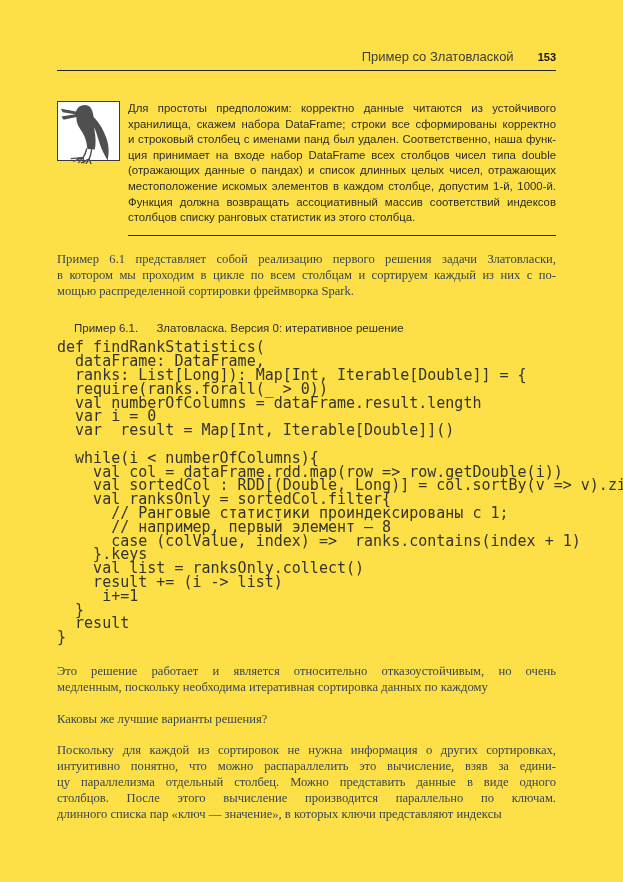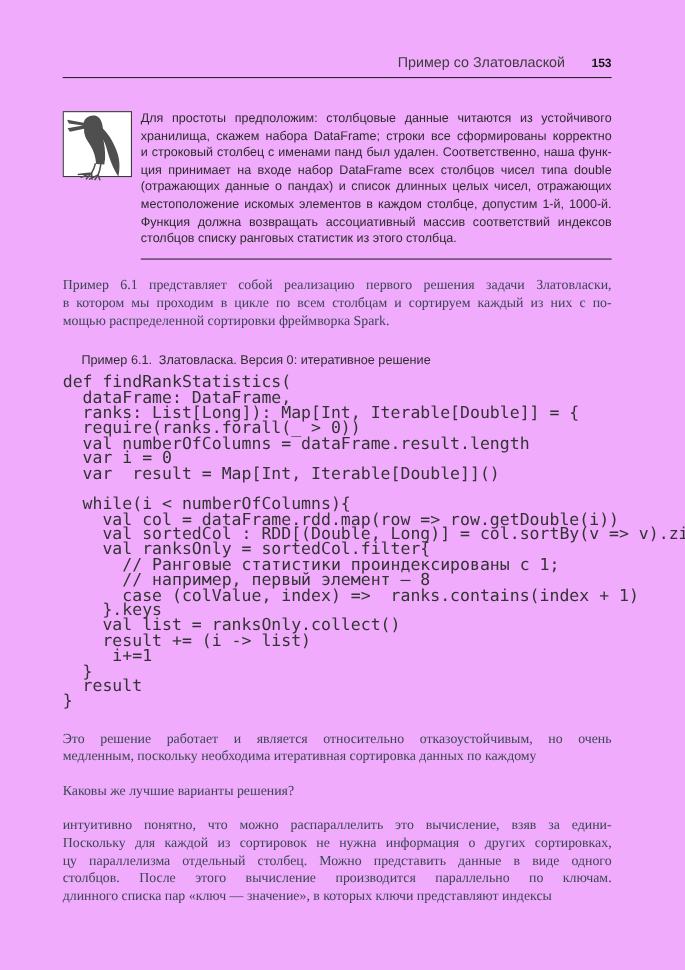--- a/index.html
+++ b/index.html
@@ -1,20 +1,20 @@
 <!DOCTYPE html>
 <html lang="ru"><head>
 <meta charset="utf-8">
 <style>
   html,body { margin:0; padding:0; background:#e9e9e9; }
   .page {
     position:relative;
     width:623px; height:882px;
     margin:0 auto;
-    background:#f0abfc;
+    background:#fde047;
     box-sizing:border-box;
     padding:49px 67px 0 57px;
     overflow:hidden;
     font-family:"Liberation Sans", sans-serif;
   }
   
   .header {
     display:flex; justify-content:flex-end; align-items:baseline; gap:24px;
     border-bottom:1.5px solid #262626;
     padding-bottom:6px;
@@ -48,21 +48,21 @@
     font-size:12.6px; line-height:16.2px; color:#394653;
   }
   .intro      { margin-top:15px; }
   .after-code { margin-top:18px; }
   .question   { margin-top:16px; }
   .closing    { margin-top:14px; }
 
   
   .listing-caption { margin-top:23px; font-size:11.5px; color:#2e2e2e; }
   .caption-label { font-weight:normal;margin-left:17px; }
-  .caption-text  { margin-left:3px;text-align:right; }
+  .caption-text  { margin-left:15px;text-align:right; }
   .code {
     margin-top:7px;
     font-family:"DejaVu Sans Mono","Liberation Mono",monospace;
     font-size:15px; line-height:13.8px; color:#333333;
   }
   .code > .line { white-space:pre; min-height:13.8px; }
 </style>
 </head>
 <body>
 
@@ -96,21 +96,21 @@
         </g>
         <g fill="none" stroke="#4f4f4f" stroke-width="1.4" stroke-linecap="round">
           <path d="M28.6,47 C28,50 26.8,52.8 25.2,55.4"></path>
           <path d="M25.2,55.4 L15.8,59.2 M25.2,55.4 L20.6,60.6 M25.2,55.4 L25.8,60.8 M25.2,55.4 L13.2,56.6"></path>
           <path d="M33.6,47.6 C33.2,50.8 32.4,54 31.2,57"></path>
           <path d="M31.2,57 L23.4,60.8 M31.2,57 L28.2,61.4 M31.2,57 L32.8,61.6"></path>
         </g>
       </svg>
     </div>
     <div class="note-text jlines">
-        <div class="line">Для простоты предположим: столбцовые данные читаются из устойчивого</div>
+        <div class="line">Для простоты предположим: корректно данные читаются из устойчивого</div>
         <div class="line">хранилища, скажем набора DataFrame; строки все сформированы корректно</div>
         <div class="line">и строковый столбец с именами панд был удален. Соответственно, наша функ-</div>
         <div class="line">ция принимает на входе набор DataFrame всех столбцов чисел типа double</div>
         <div class="line">(отражающих данные о пандах) и список длинных целых чисел, отражающих</div>
         <div class="line">местоположение искомых элементов в каждом столбце, допустим 1-й, 1000-й.</div>
         <div class="line">Функция должна возвращать ассоциативный массив соответствий индексов</div>
         <div class="line">столбцов списку ранговых статистик из этого столбца.</div>
       </div>
   </div>
 
@@ -153,20 +153,20 @@
   <div class="serif jlines after-code">
       <div class="line">Это решение работает и является относительно отказоустойчивым, но очень</div>
       <div class="line">медленным, поскольку необходима итеративная сортировка данных по каждому</div>
     </div>
 
   <div class="serif jlines question">
       <div class="line">Каковы же лучшие варианты решения?</div>
     </div>
 
   <div class="serif jlines closing">
+      <div class="line">Поскольку для каждой из сортировок не нужна информация о других сортировках,</div>
       <div class="line">интуитивно понятно, что можно распараллелить это вычисление, взяв за едини-</div>
-      <div class="line">Поскольку для каждой из сортировок не нужна информация о других сортировках,</div>
       <div class="line">цу параллелизма отдельный столбец. Можно представить данные в виде одного</div>
       <div class="line">столбцов. После этого вычисление производится параллельно по ключам.</div>
       <div class="line">длинного списка пар «ключ — значение», в которых ключи представляют индексы</div>
     </div>
 
 </div>
 
 </body></html>

